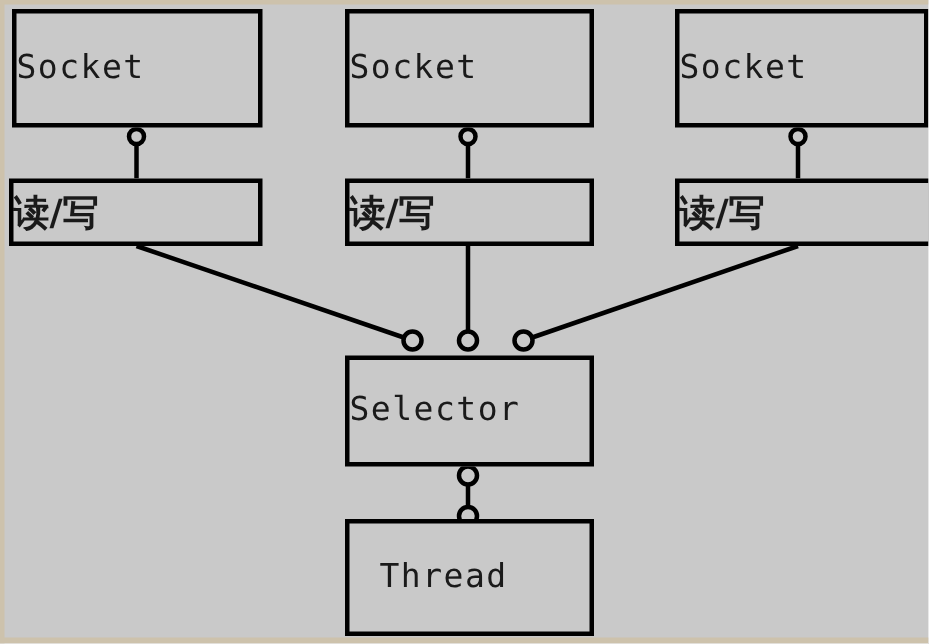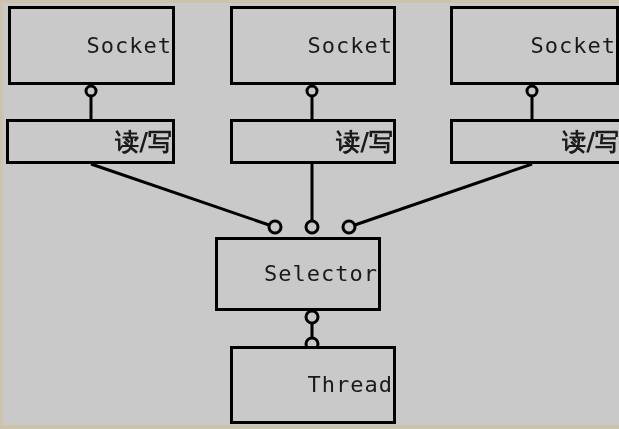--- a/index.html
+++ b/index.html
@@ -28,21 +28,21 @@
     height: 429px;
     pointer-events: none;
   }
   .node {
     position: absolute;
     box-sizing: border-box;
     background: #c9c9c9;
     border: 3px solid #000000;
     display: flex;
     align-items: center;
-    justify-content: flex-end;
+    justify-content: flex-start;
     z-index: 3;
   }
   .node-label {
     font-size: 22px;
     color: #1a1a1a;
     letter-spacing: 1px;
     white-space: nowrap;
     line-height: 1;
   }
   .node-label.cjk {
@@ -91,21 +91,21 @@
       </div>
       <div class="node" style="left: 3px; top: 116px; width: 169px; height: 45px; background: rgb(201, 201, 201); border-color: rgb(0, 0, 0);">
         <span class="node-label cjk">读/写</span>
       </div>
       <div class="node" style="left: 227px; top: 116px; width: 166px; height: 45px; background: rgb(201, 201, 201); border-color: rgb(0, 0, 0);">
         <span class="node-label cjk">读/写</span>
       </div>
       <div class="node" style="left: 447px; top: 116px; width: 172px; height: 45px; background: rgb(201, 201, 201); border-color: rgb(0, 0, 0);">
         <span class="node-label cjk">读/写</span>
       </div>
-      <div class="node" style="left: 212px; top: 234px; width: 166px; height: 74px; background: rgb(201, 201, 201); border-color: rgb(0, 0, 0);">
+      <div class="node" style="left: 227px; top: 234px; width: 166px; height: 74px; background: rgb(201, 201, 201); border-color: rgb(0, 0, 0);">
         <span class="node-label">Selector</span>
       </div>
       <div class="node" style="left: 227px; top: 343px; width: 166px; height: 78px; background: rgb(201, 201, 201); border-color: rgb(0, 0, 0); padding-left: 20px;">
         <span class="node-label">Thread</span>
       </div>
     </div>
 
 </div>
 
 </body></html>

